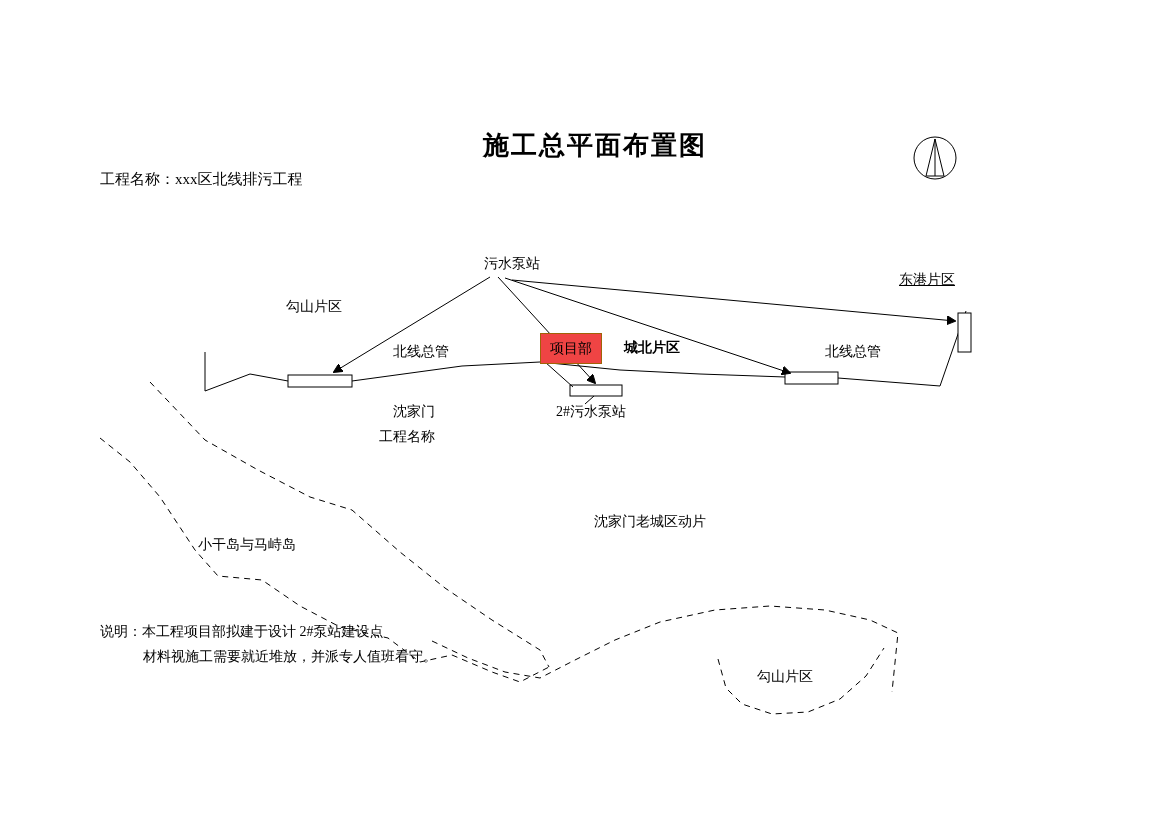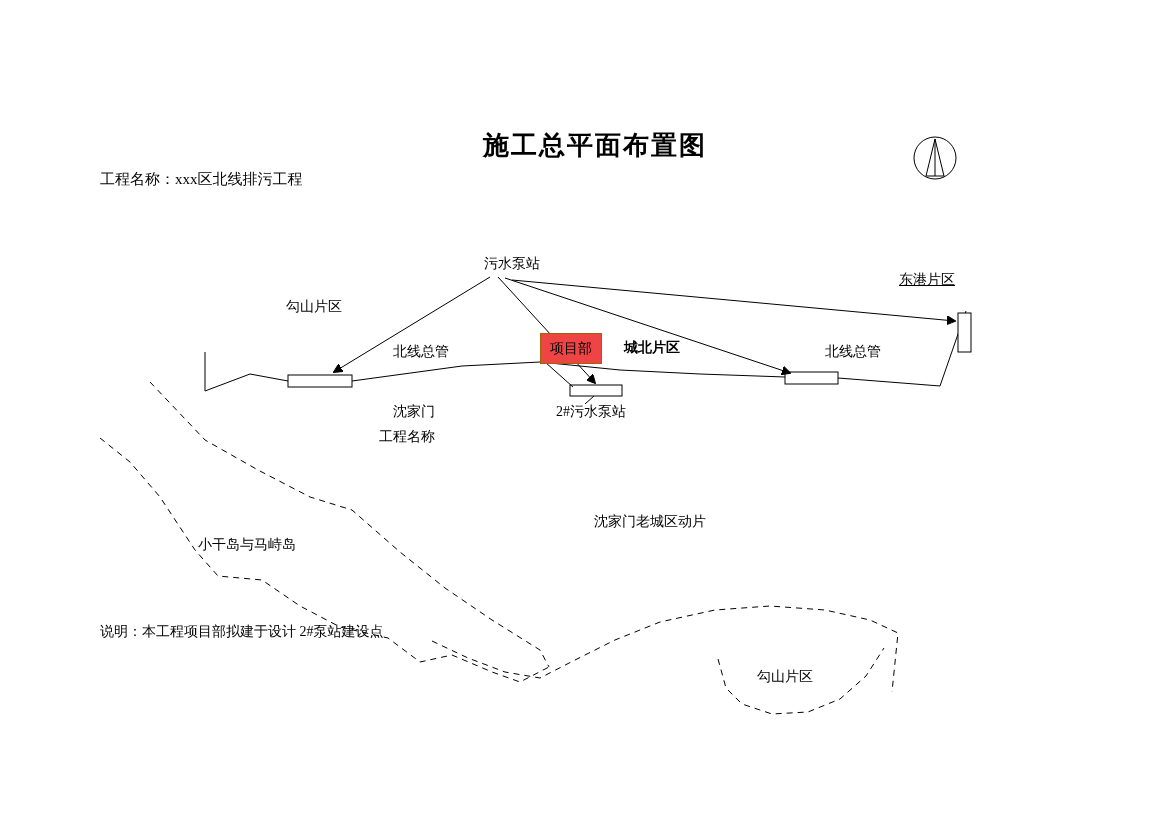--- a/index.html
+++ b/index.html
@@ -102,14 +102,15 @@
   </div>
 
   <div class="lbl" style="left:393px;top:404px;">沈家门</div>
   <div class="lbl" style="left:379px;top:429px;">工程名称</div>
   <div class="lbl" style="left:556px;top:404px;text-align:center;">2#污水泵站</div>
   <div class="lbl" style="left:594px;top:514px;">沈家门老城区动片</div>
   <div class="lbl" style="left:198px;top:537px;">小干岛与马峙岛</div>
   <div class="lbl" style="left:757px;top:669px;">勾山片区</div>
 
   <div class="lbl note" style="left:100px;top:624px;">说明：本工程项目部拟建于设计 2#泵站建设点</div>
+  <div class="lbl note" style="left:143px;top:649px;">材料视施工需要就近堆放，并派专人值班看守。</div>
 
 </div>
 
 </body></html>

